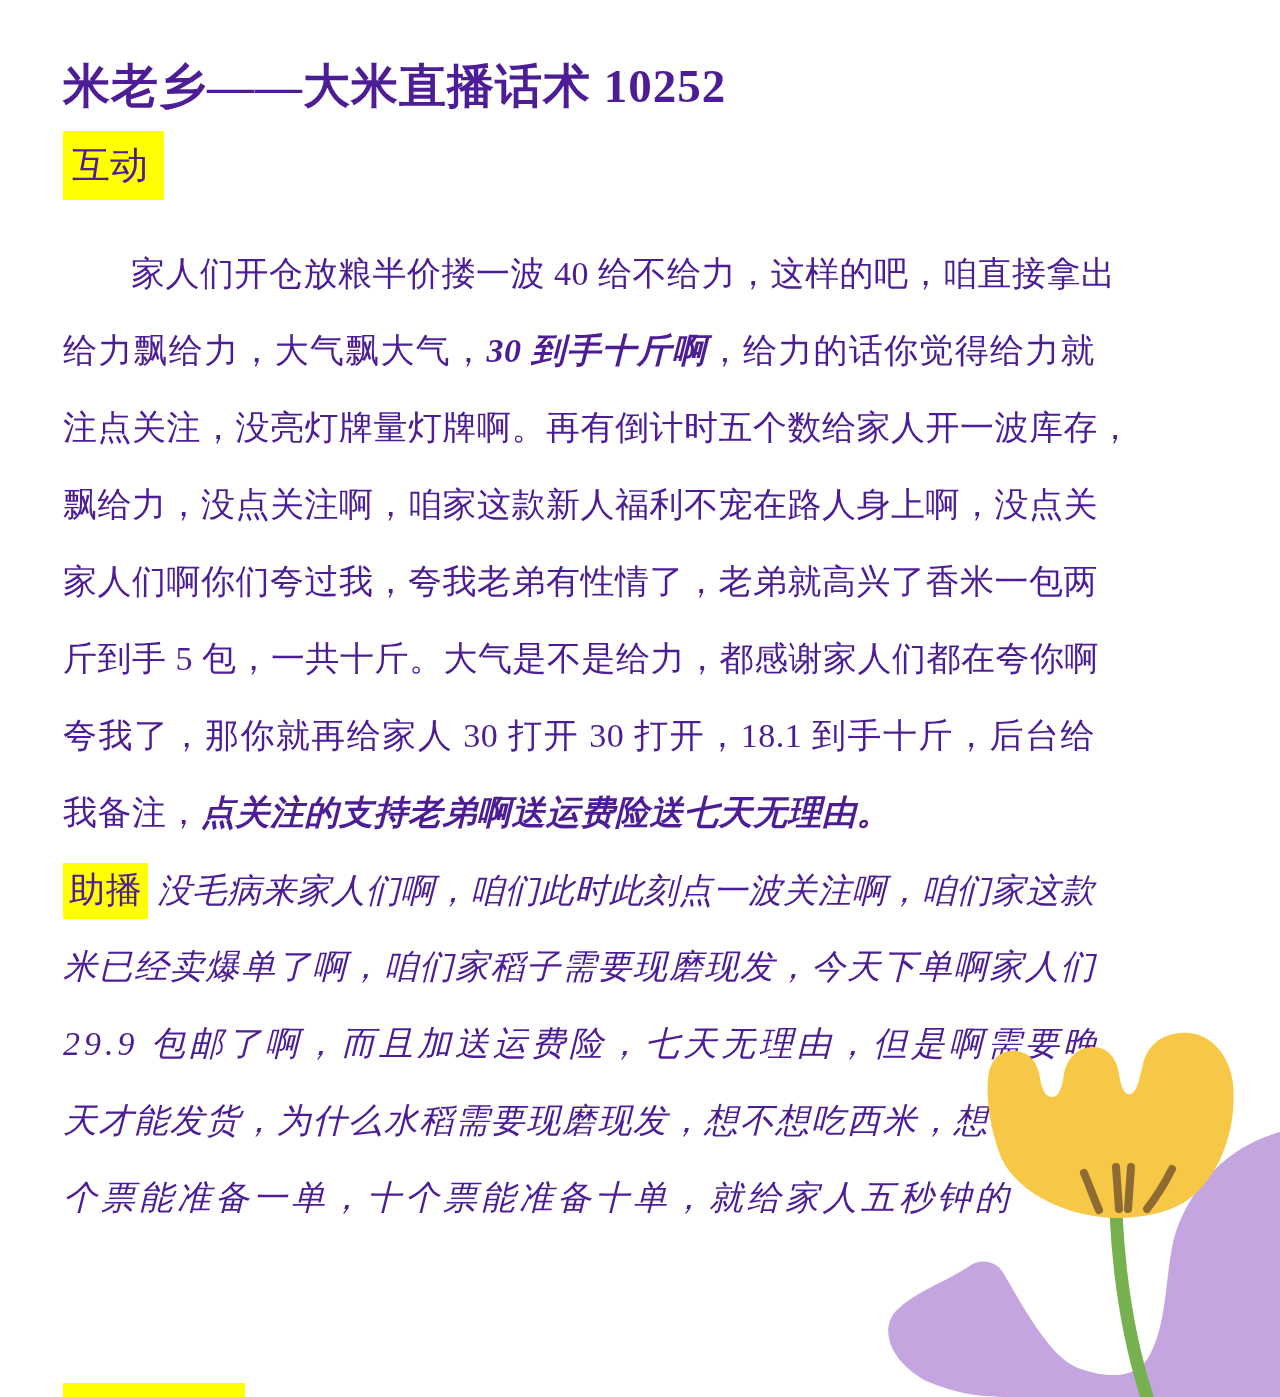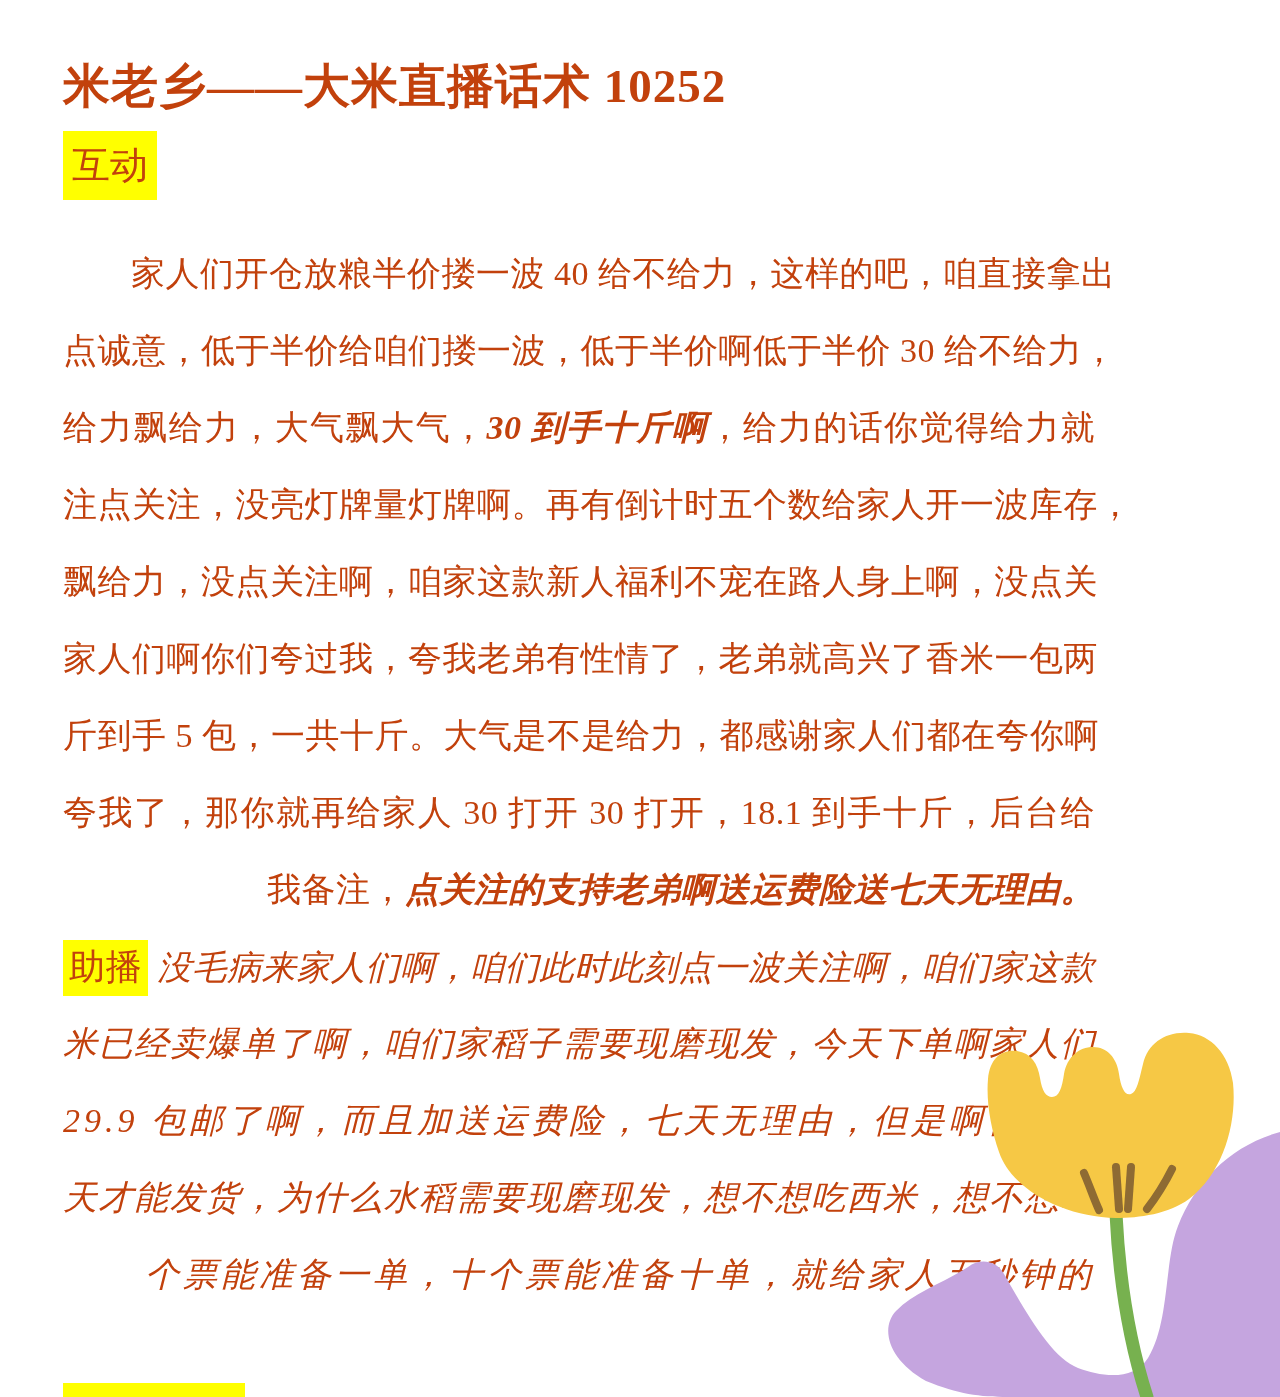--- a/index.html
+++ b/index.html
@@ -3,21 +3,21 @@
 <meta charset="utf-8">
 <style>
   html, body { margin: 0; padding: 0; background: #ffffff; }
   .page {
     position: relative;
     width: 1280px;
     height: 1397px;
     background: #ffffff;
     overflow: hidden;
     font-family: "Liberation Serif", "DejaVu Serif", serif;
-    color: #c2410c;
+    color: #4c1d95;
   }
   .doc-title {
     position: absolute;
     left: 63px;
     top: 24px;
     font-size: 47px;
     font-weight: 700;
     letter-spacing: 1px;
     white-space: nowrap;
   }
@@ -25,38 +25,37 @@
     position: absolute;
     left: 63px;
     top: 146px;
     font-size: 38px;
     line-height: 38px;
   }
   .hl {
     background: #FFFF00;
   }
   .section-heading .hl {
-    padding: 13px 9px 14px 9px;
+    padding: 13px 16px 14px 9px;
   }
   .body-block {
     position: absolute;
     left: 63px;
     top: 244px;
     width: 1032px;
     z-index: 1;
   }
   .line {
     height: 77px;
     box-sizing: border-box;
     padding-top: 10px;
     font-size: 34px;
     line-height: 40px;
     white-space: nowrap;
     letter-spacing: 0.5px;
-    text-align: right;
   }
   .just {
     text-align: justify;
     text-align-last: justify;
     text-justify: inter-character;
   }
   .indent { padding-left: 68px; }
   .line b { font-weight: 700; font-style: italic; }
   .ital { font-style: italic; }
   .cut { letter-spacing: 4px; }
@@ -92,21 +91,20 @@
 
   <h1 class="doc-title">米老乡——大米直播话术 10252</h1>
 
   <div class="section-heading">
     <span class="hl">互动</span>
   </div>
 
   <div class="body-block">
 
     <div class="line just indent">家人们开仓放粮半价搂一波 40 给不给力，这样的吧，咱直接拿出</div>
-    <div class="line just">点诚意，低于半价给咱们搂一波，低于半价啊低于半价 30 给不给力，</div>
     <div class="line just"><span>给力飘给力，大气飘大气，</span><b>30 到手十斤啊</b><span>，给力的话你觉得给力就</span></div>
     <div class="line just">注点关注，没亮灯牌量灯牌啊。再有倒计时五个数给家人开一波库存，</div>
     <div class="line just">飘给力，没点关注啊，咱家这款新人福利不宠在路人身上啊，没点关</div>
     <div class="line just">家人们啊你们夸过我，夸我老弟有性情了，老弟就高兴了香米一包两</div>
     <div class="line just">斤到手 5 包，一共十斤。大气是不是给力，都感谢家人们都在夸你啊</div>
     <div class="line just">夸我了，那你就再给家人 30 打开 30 打开，18.1 到手十斤，后台给</div>
     <div class="line"><span>我备注，</span><b>点关注的支持老弟啊送运费险送七天无理由。</b></div>
 
     <div class="line just"><span class="hl assist-hl">助播</span><span class="ital">没毛病来家人们啊，咱们此时此刻点一波关注啊，咱们家这款</span></div>
     <div class="line just ital">米已经卖爆单了啊，咱们家稻子需要现磨现发，今天下单啊家人们</div>

